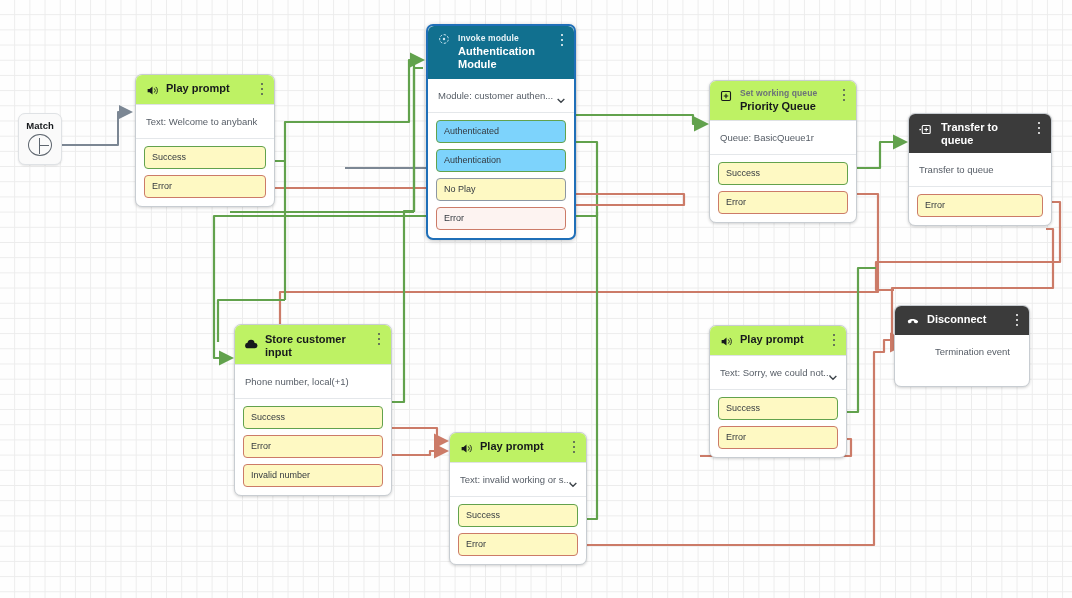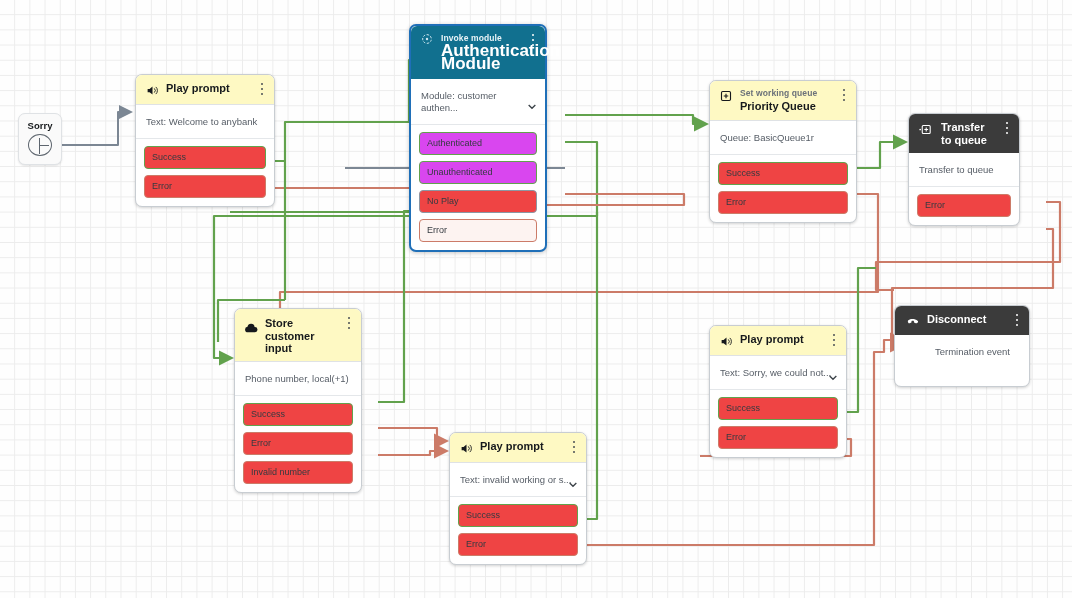--- a/index.html
+++ b/index.html
@@ -28,36 +28,36 @@
     box-shadow:0 1px 3px rgba(0,0,0,.18);
     box-sizing:border-box;
   }
   .node.selected{
     border:2px solid #1f6fb8;
     box-shadow:0 1px 4px rgba(0,0,0,.22);
   }
   .nhead{
     position:relative;
     border-radius:6px 6px 0 0;
-    background:#fef9c3;
+    background:#bef264;
     border-bottom:1px solid #dfe2e5;
     padding:7px 24px 7px 10px;
     min-height:15px;
   }
   .nhead.teal{background:#11708f;border-bottom:none;color:#fff;padding-bottom:9px;}
   .nhead.dark{background:#3b3b3b;border-bottom:none;color:#fff;}
   .sub{
     font-size:8.5px;font-weight:bold;letter-spacing:.1px;
     color:#e8f3f7;margin:0 0 2px 20px;line-height:10px;
   }
   .title{
     font-size:11px;font-weight:bold;color:#16191c;
     line-height:12.5px;margin-left:20px;
   }
-  .nhead.teal .title{color:#ffffff;font-size:17px;}
+  .nhead.teal .title{color:#ffffff;font-size:11px;}
   .nhead.dark .title{color:#ffffff;margin-left:22px;}
   .hicon{
     position:absolute;left:9px;top:8px;width:14px;height:14px;
     display:flex;align-items:center;justify-content:center;color:#16191c;
   }
   .nhead.teal .hicon{top:6px;color:#cfe8f2;}
   .nhead.dark .hicon{color:#ffffff;}
   .kebab{
     position:absolute;right:7px;top:7px;width:10px;height:14px;
     display:flex;flex-direction:column;align-items:center;justify-content:space-between;
@@ -75,26 +75,26 @@
   .nbody.nolimit{border-bottom:none;padding-left:40px;}
   .chev{
     position:absolute;right:9px;top:50%;transform:translateY(-50%);
     width:9px;height:9px;color:#3c4349;
   }
 
   .ports{padding:7px 8px 8px 8px;display:flex;flex-direction:column;gap:6px;}
   .port{
     border-radius:4px;font-size:9px;line-height:11px;
     padding:5px 7px;box-sizing:border-box;
-    color:#343a40;background:#ef4444;
+    color:#343a40;background:#fef9c3;
   }
   .port.ok{border:1px solid #62a24d;}
   .port.err{border:1px solid #cc7b68;}
   .port.neutral{border:1px solid #8c97a3;}
-  .port.okfill{border:1px solid #62a24d;background:#d946ef;}
+  .port.okfill{border:1px solid #62a24d;background:#7dd3fc;}
   .port.errfill{border:1px solid #cc7b68;background:#fdf3f1;}
 
   
   .entry{
     position:absolute;background:#fafafa;border:1px solid #dfe2e5;border-radius:7px;
     box-shadow:0 1px 2px rgba(0,0,0,.10);
     display:flex;flex-direction:column;align-items:center;
     padding:6px 10px 8px 10px;box-sizing:border-box;
   }
   .entry .elbl{font-size:9.5px;font-weight:bold;color:#16191c;margin-bottom:3px;}
@@ -170,21 +170,21 @@
       <path d="M230,212 L414,212" stroke="#62a24d"></path>
       <path d="M414,212 L414,60" stroke="#62a24d"></path>
 
       <path d="M472,188 L472,205" stroke="#cc7b68"></path>
 
       <path d="M483,205 L483,420 L483,430" stroke="#cc7b68" opacity="0"></path>
     </g>
   </svg>
 
   <div class="entry" style="left:18px;top:113px;width:44px;height:52px;">
-    <div class="elbl">Sorry</div>
+    <div class="elbl">Match</div>
     <div class="ecircle"></div>
   </div>
 
   <div class="node" style="left:135px;top:74px;width:140px;">
     <div class="nhead">
       <span class="hicon">
         <svg viewBox="0 0 16 16" width="13" height="13">
             <path fill="currentColor" d="M2 6h2.4L8 3v10L4.4 10H2z"></path>
             <path stroke="currentColor" stroke-width="1.1" fill="none" d="M10.2 5.4a3.6 3.6 0 010 5.2M12.1 3.6a6 6 0 010 8.8"></path>
           </svg>
@@ -198,21 +198,21 @@
     </div>
     <div class="nbody">
       <div class="bt">Text: Welcome to anybank</div>
     </div>
     <div class="ports">
       <div class="port ok">Success</div>
       <div class="port err">Error</div>
     </div>
   </div>
 
-  <div class="node selected" style="left:409px;top:24px;width:138px;">
+  <div class="node selected" style="left:426px;top:24px;width:150px;">
     <div class="nhead teal">
       <span class="hicon">
         <svg viewBox="0 0 16 16" width="12" height="12">
             <path fill="none" stroke="currentColor" stroke-width="1.3" stroke-dasharray="3 2" d="M8 2.2a5.8 5.8 0 11-.01 0z"></path>
             <circle cx="8" cy="8" r="1.6" fill="currentColor"></circle>
           </svg>
       </span>
       <div class="sub">Invoke module</div>
       <div class="title">Authentication Module</div>
       <div class="kebab">
@@ -224,21 +224,21 @@
     <div class="nbody">
       <div class="bt">Module: customer authen...</div>
       <span class="chev">
         <svg viewBox="0 0 12 12" width="10" height="10">
             <path fill="none" stroke="currentColor" stroke-width="1.6" d="M2 4.2L6 8.2 10 4.2"></path>
           </svg>
       </span>
     </div>
     <div class="ports">
       <div class="port okfill">Authenticated</div>
-      <div class="port okfill">Unauthenticated</div>
+      <div class="port okfill">Authentication</div>
       <div class="port neutral">No Play</div>
       <div class="port errfill">Error</div>
     </div>
   </div>
 
   <div class="node" style="left:709px;top:80px;width:148px;">
     <div class="nhead">
       <span class="hicon">
         <svg viewBox="0 0 16 16" width="12" height="12">
             <rect x="2" y="2" width="12" height="12" rx="1.6" fill="none" stroke="currentColor" stroke-width="1.5"></rect>
@@ -255,21 +255,21 @@
     </div>
     <div class="nbody">
       <div class="bt">Queue: BasicQueue1r</div>
     </div>
     <div class="ports">
       <div class="port ok">Success</div>
       <div class="port err">Error</div>
     </div>
   </div>
 
-  <div class="node" style="left:908px;top:113px;width:112px;">
+  <div class="node" style="left:908px;top:113px;width:144px;">
     <div class="nhead dark">
       <span class="hicon">
         <svg viewBox="0 0 18 16" width="13" height="13">
             <circle cx="1.6" cy="8" r="1.2" fill="currentColor"></circle>
             <rect x="4.5" y="2.5" width="11" height="11" rx="1.4" fill="none" stroke="currentColor" stroke-width="1.5"></rect>
             <path stroke="currentColor" stroke-width="1.5" d="M10 5.4v5.2M7.4 8h5.2"></path>
           </svg>
       </span>
       <div class="title">Transfer to queue</div>
       <div class="kebab">
@@ -279,21 +279,21 @@
         </div>
     </div>
     <div class="nbody">
       <div class="bt">Transfer to queue</div>
     </div>
     <div class="ports">
       <div class="port err">Error</div>
     </div>
   </div>
 
-  <div class="node" style="left:234px;top:308px;width:128px;">
+  <div class="node" style="left:234px;top:324px;width:158px;">
     <div class="nhead" style="padding-top:8px;padding-bottom:6px;">
       <span class="hicon" style="top:12px;">
         <svg viewBox="0 0 16 12" width="14" height="11">
             <path fill="currentColor" d="M4.4 10.4a3.2 3.2 0 01-.4-6.37A4.1 4.1 0 0112.1 4.3a2.9 2.9 0 01.5 6.1z"></path>
           </svg>
       </span>
       <div class="title" style="max-width:92px;">Store customer input</div>
       <div class="kebab">
           <i></i>
           <i></i>

